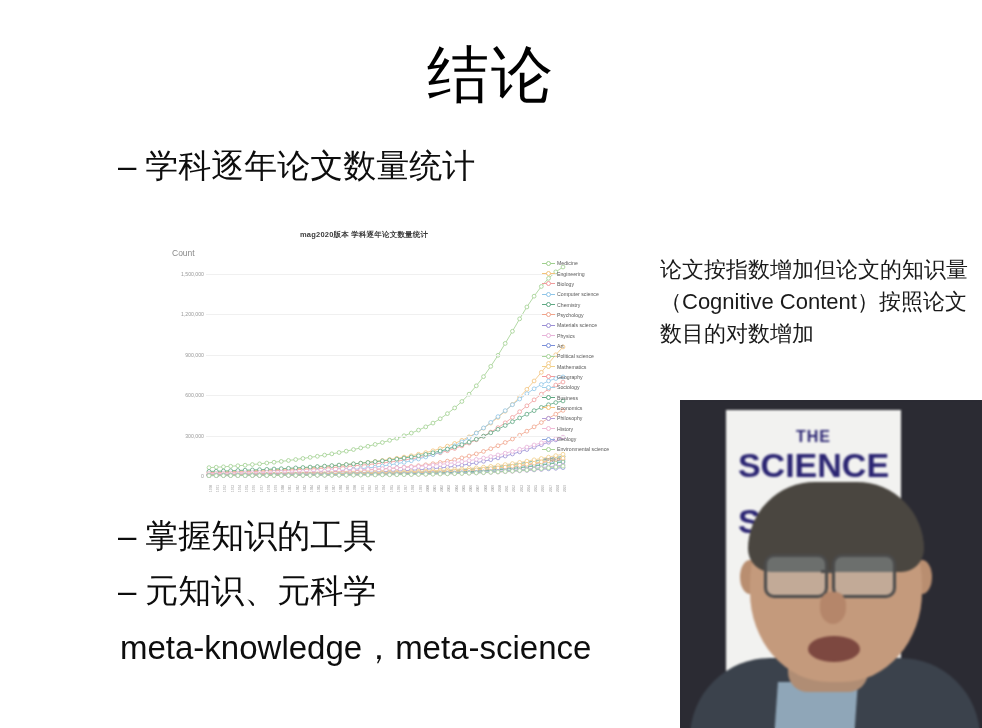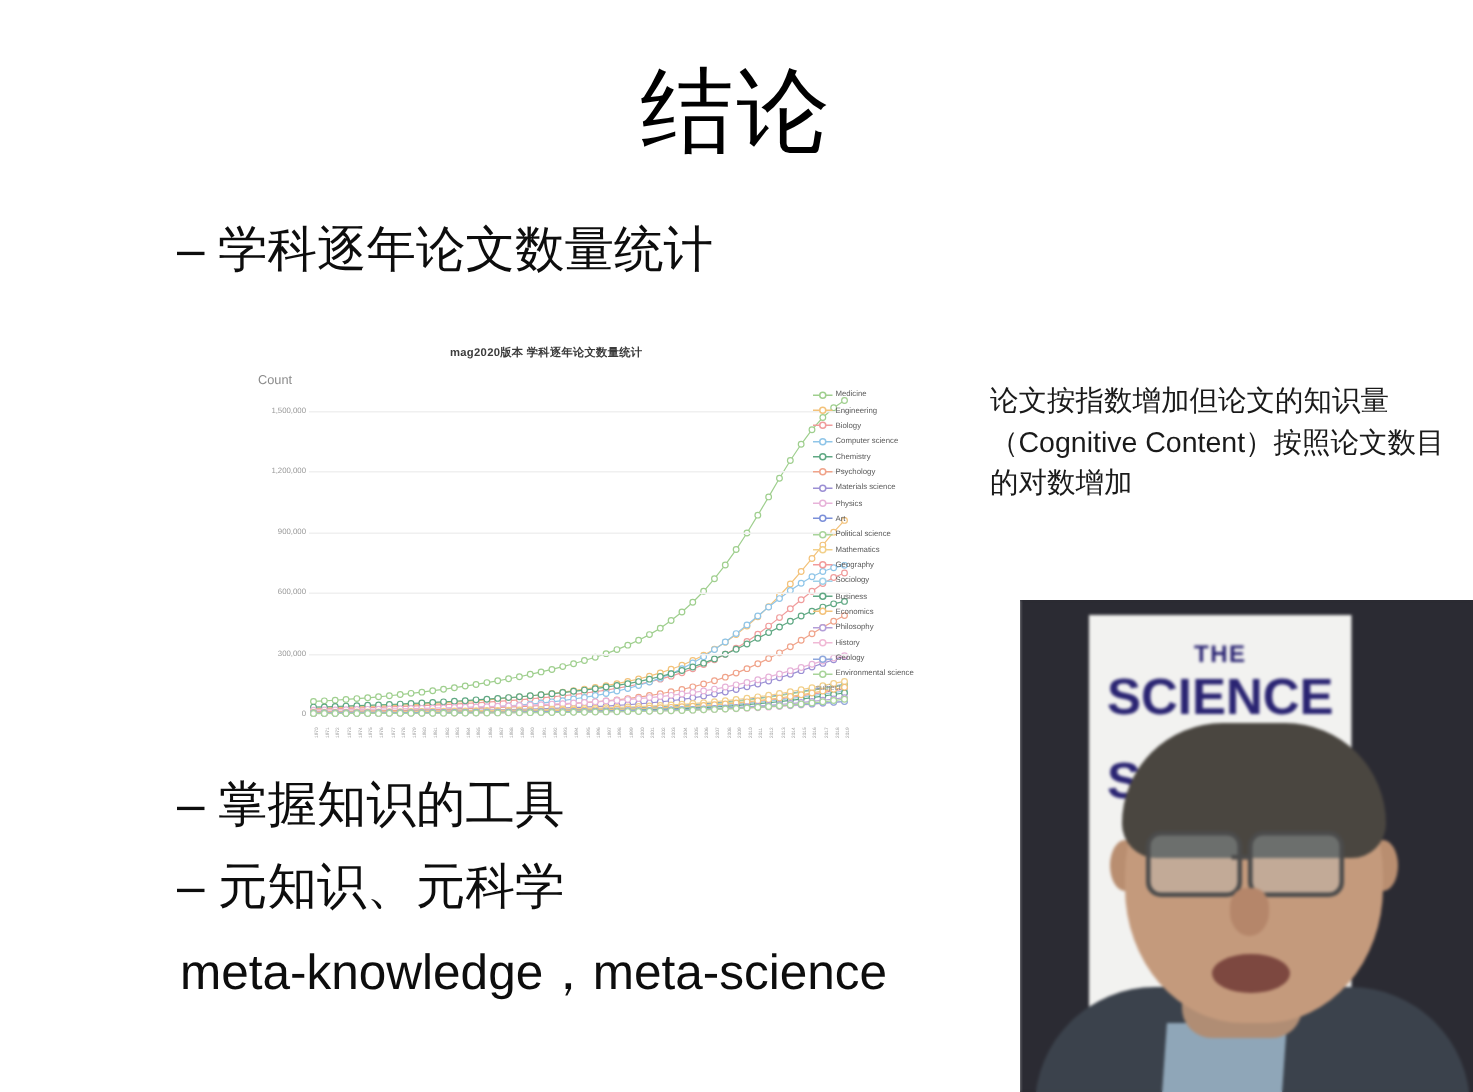--- a/index.html
+++ b/index.html
@@ -55,21 +55,21 @@
     white-space: nowrap;
     color: #0d0d0d;
   }
 
   
   #annotation {
     position: absolute;
     left: 660px;
     top: 254px;
     width: 320px;
-    font-size: 19px;
+    font-size: 22px;
     line-height: 1.45;
     color: #1a1a1a;
   }
 
   
   #chart-block {
     position: absolute;
     left: 160px;
     top: 228px;
     width: 470px;

